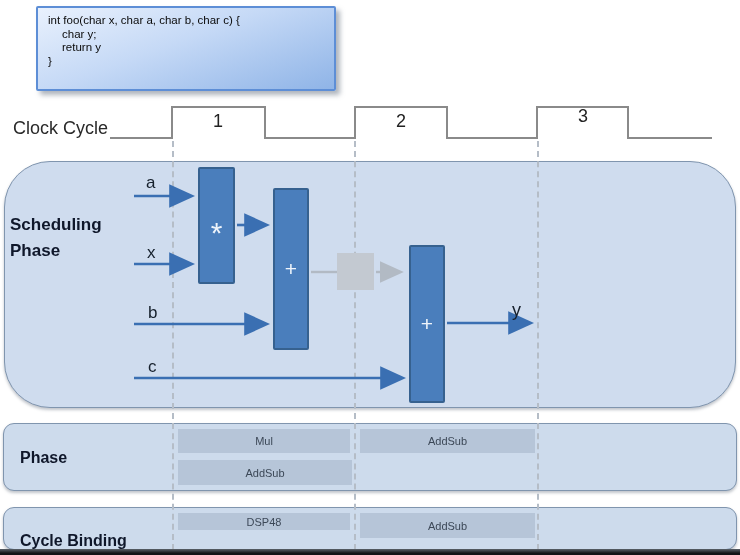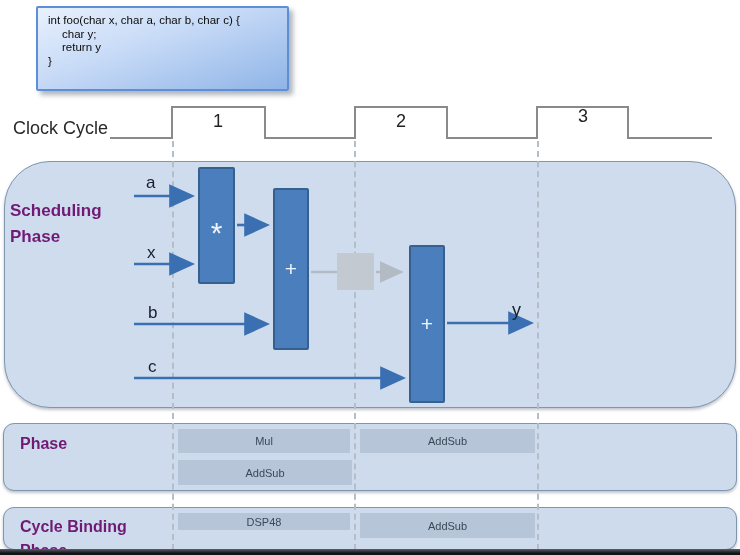--- a/index.html
+++ b/index.html
@@ -9,21 +9,21 @@
     width: 740px;
     height: 555px;
     background: #ffffff;
     overflow: hidden;
     font-family: "Liberation Sans", sans-serif;
   }
   .abs { position: absolute; }
 
   
   #code-box {
-    left: 36px; top: 6px; width: 253px; height: 85px;
+    left: 36px; top: 6px; width: 300px; height: 85px;
     background: linear-gradient(160deg, #e9f1fd 0%, #c5d9f6 45%, #8fb4e7 100%);
     border: 2px solid #5d8ed6;
     border-radius: 2px;
     box-shadow: 4px 4px 5px rgba(110,120,135,0.55);
     padding: 6px 6px 16px 10px;
     z-index: 5;
   }
   .code-line {
     display: block;
     font-size: 11.5px;
@@ -63,21 +63,21 @@
     background: #cfdcee;
     border: 1.5px solid #8095ae;
     box-shadow: 0 2px 3px rgba(100,110,125,0.4);
     z-index: 1;
   }
   #scheduling-panel { left: 4px; top: 161px; width: 732px; height: 247px; border-radius: 46px; }
   #initial-binding-panel { left: 3px; top: 423px; width: 734px; height: 68px; border-radius: 11px; background: #cddbec; }
   #target-binding-panel  { left: 3px; top: 507px; width: 734px; height: 43px; border-radius: 11px; background: #cddbec; }
 
   .panel-title {
-    font-weight: bold; color: #701a75; z-index: 4;
+    font-weight: bold; color: #0f172a; z-index: 4; margin-top: 14px;
   }
   .panel-title span { display: block; }
   #scheduling-title { left: 10px; top: 198px; font-size: 17px; line-height: 26px; }
   #initial-binding-title { left: 20px; top: 432px; font-size: 16px; line-height: 24px; }
   #target-binding-title  { left: 20px; top: 515px; font-size: 16px; line-height: 24px; }
 
   
   .op-block {
     background: #4a7ebc;
     border: 2px solid #36618f;

